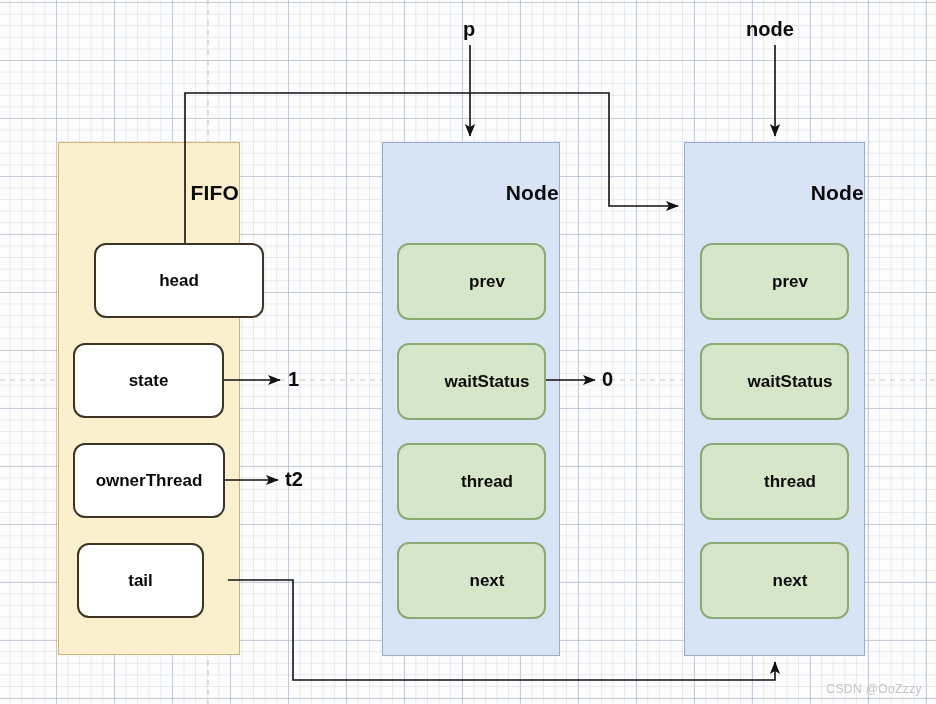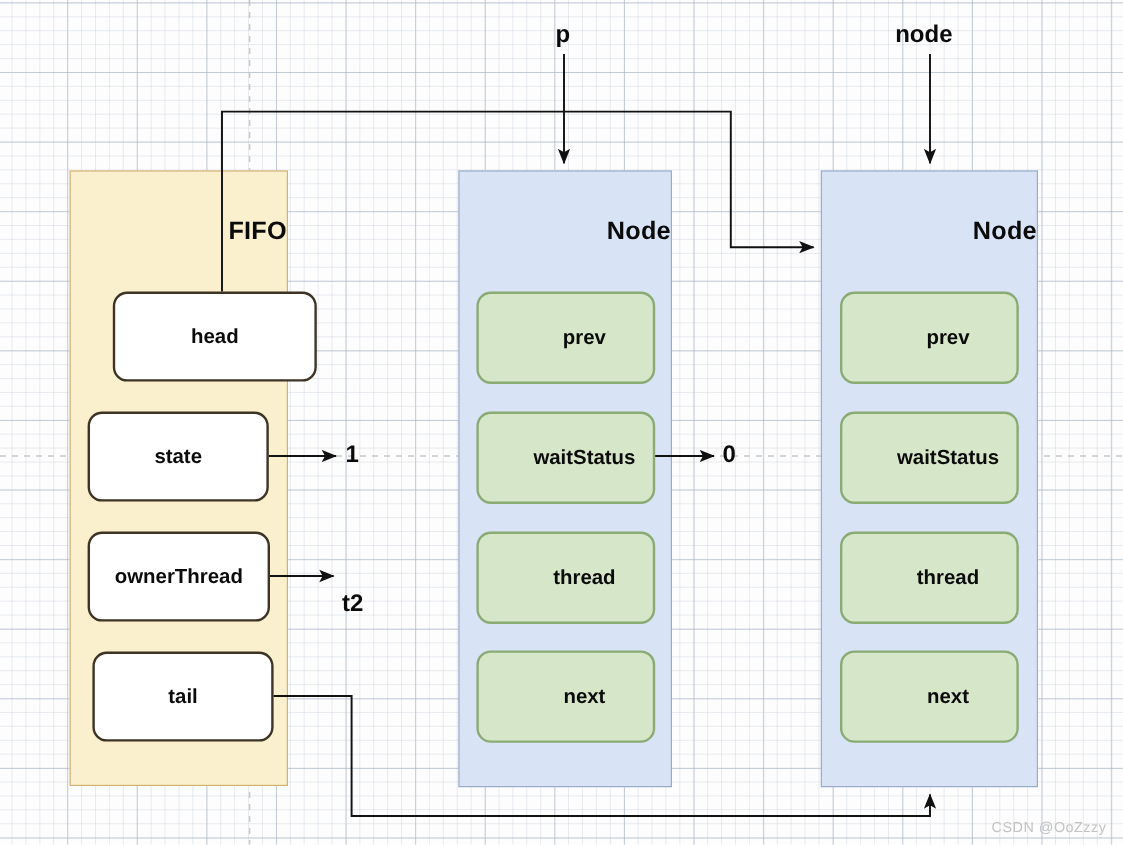--- a/index.html
+++ b/index.html
@@ -115,21 +115,21 @@
 
   <div class="field-box field-white" style="left:77px; top:243px; width:170px; height:75px;margin-left:17px;">
     <span>head</span>
   </div>
   <div class="field-box field-white" style="left:73px; top:443px; width:152px; height:75px;">
     <span>ownerThread</span>
   </div>
   <div class="field-box field-white" style="left:73px; top:343px; width:151px; height:75px;">
     <span>state</span>
   </div>
-  <div class="field-box field-white" style="left:77px; top:543px; width:151px; height:75px;">
+  <div class="field-box field-white" style="left:77px; top:543px; width:127px; height:75px;">
     <span>tail</span>
   </div>
 
   <div class="box container-box node-box" style="left:382px; top:142px; width:178px; height:514px;">
     <div class="container-title" style="top:38px;">Node</div>
   </div>
 
   <div class="field-box field-green" style="left:397px; top:243px; width:149px; height:77px;">
     <span>prev</span>
   </div>
@@ -193,17 +193,17 @@
 
     <g>
       <path d="M546,380 L595,380" fill="none" stroke="#111111" stroke-width="1.6" marker-end="url(#arrowhead)"></path>
     </g>
   </svg>
 
   <div class="arrow-label" style="left:463px; top:18px;">p</div>
   <div class="arrow-label" style="left:746px; top:18px;">node</div>
   <div class="arrow-label" style="left:288px; top:368px;">1</div>
   <div class="arrow-label" style="left:602px; top:368px;">0</div>
-  <div class="arrow-label" style="left:285px; top:468px;margin-top:24px;">t2</div>
+  <div class="arrow-label" style="left:285px; top:468px;">t2</div>
 
   <div class="watermark">CSDN @OoZzzy</div>
 
 </div>
 
 </body></html>

